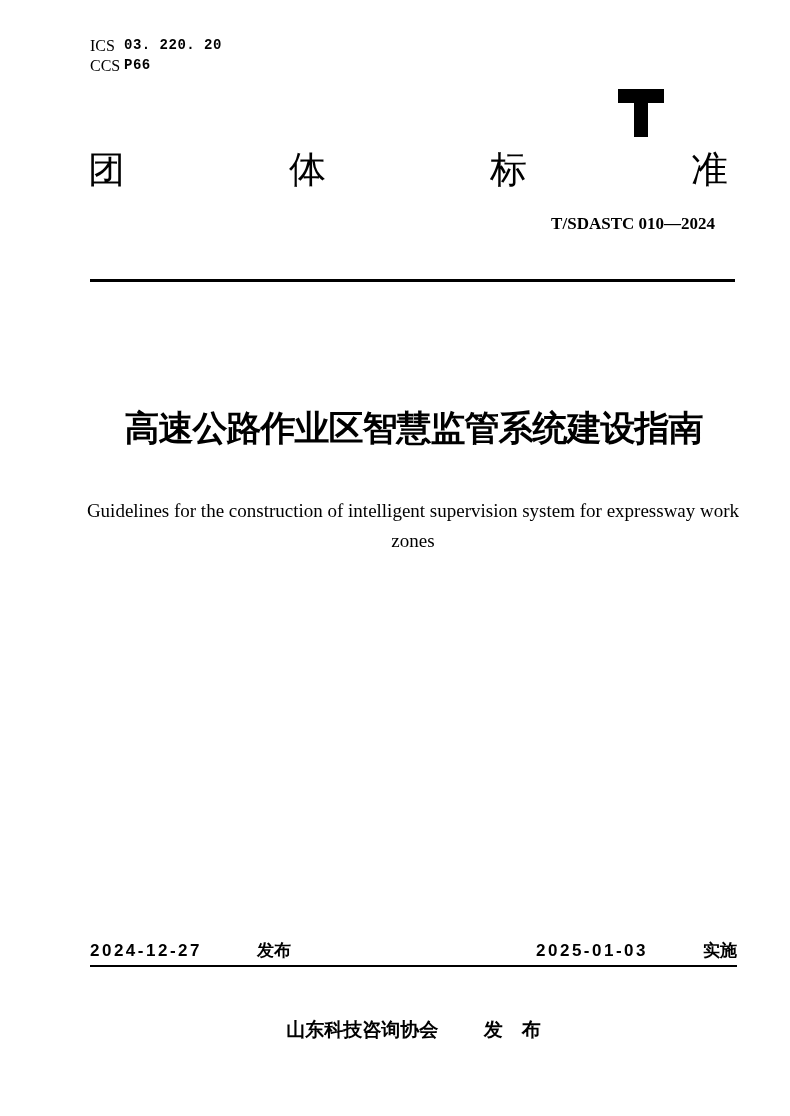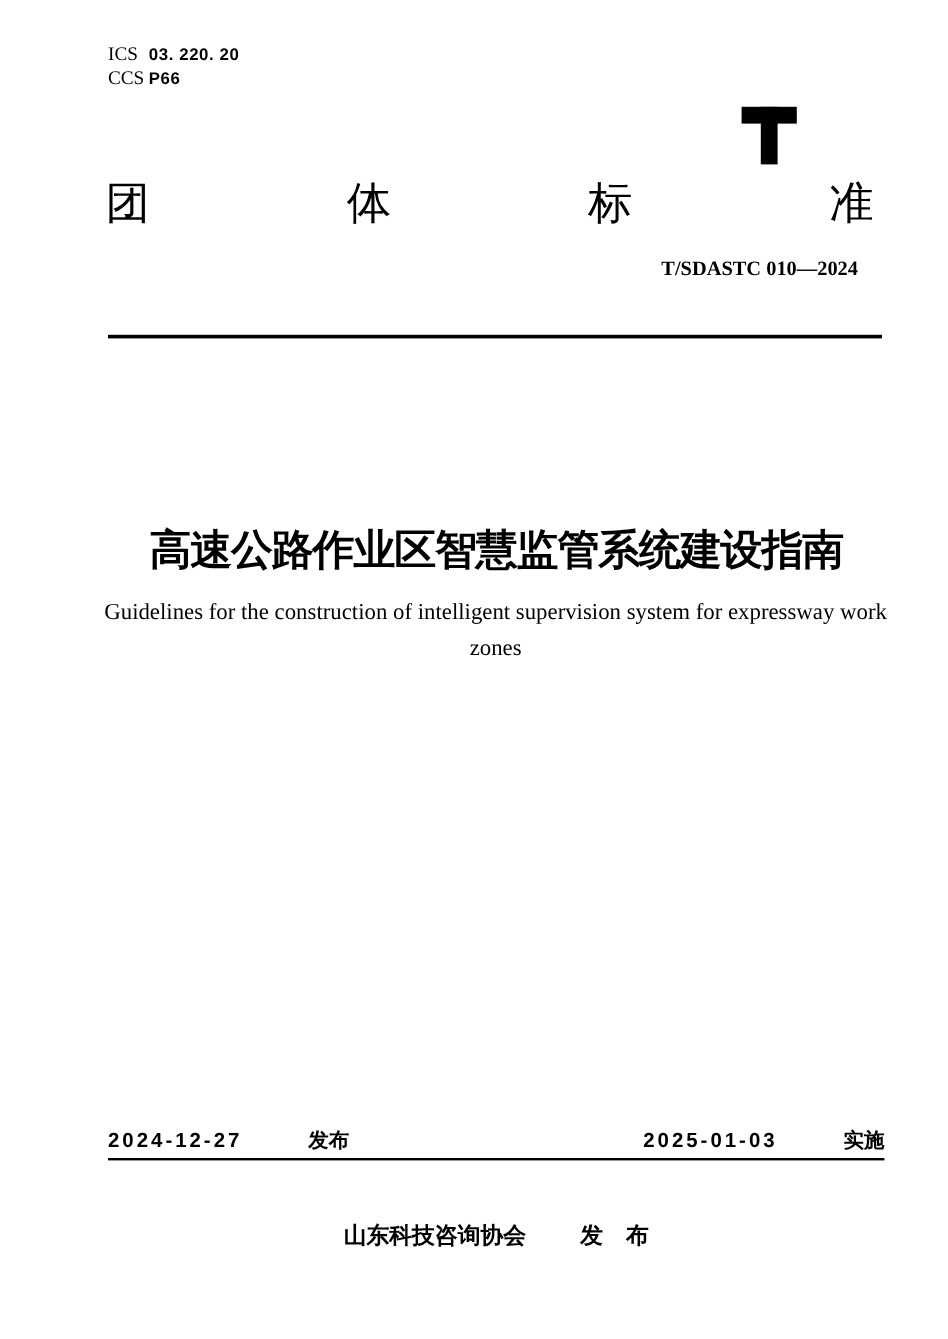--- a/index.html
+++ b/index.html
@@ -17,21 +17,21 @@
 
   
   .code-block { position: absolute; left: 90px; top: 37px; }
   .code-row { display: flex; align-items: flex-start; height: 20px; }
   .code-label {
     font-family: "Liberation Serif", serif;
     font-size: 16px;
     width: 34px;
     display: inline-block;
   }
-  .code-value { font-size: 14px; font-weight: bold; letter-spacing: 0.5px; }
+  .code-value { font-size: 14px; font-weight: bold; letter-spacing: 0.5px; font-family: Liberation Mono, monospace; }
 
   
   .t-logo { position: absolute; left: 618px; top: 89px; width: 46px; height: 48px; }
   .t-bar  { position: absolute; left: 0; top: 0; width: 46px; height: 14px; background: #000; }
   .t-stem { position: absolute; left: 16px; top: 0; width: 14px; height: 48px; background: #000; }
   .sr { position: absolute; width: 1px; height: 1px; overflow: hidden; clip: rect(0 0 0 0); white-space: nowrap; }
 
   
   .standard-type {
     position: absolute; left: 88px; top: 148px; width: 640px;
@@ -43,21 +43,21 @@
   .standard-number {
     position: absolute; right: 75px; top: 214px;
     font-family: Liberation Serif, serif;
     font-size: 17px; font-weight: bold;
   }
 
   .rule-top    { position: absolute; left: 90px; top: 279px; width: 645px; height: 3px; background: #000; }
   .rule-bottom { position: absolute; left: 90px; top: 965px; width: 647px; height: 2px; background: #000; }
 
   .doc-title {
-    position: absolute; left: 90px; top: 437px; width: 647px; margin: 0;
+    position: absolute; left: 90px; top: 406px; width: 647px; margin: 0;
     text-align: center; font-size: 35px; font-weight: bold;
     letter-spacing: -1px; line-height: 44px;
   }
   .doc-title-en {
     position: absolute; left: 83px; top: 496px; width: 660px;
     text-align: center; font-family: "Liberation Serif", serif;
     font-size: 19px; line-height: 30px;
   }
 
   

